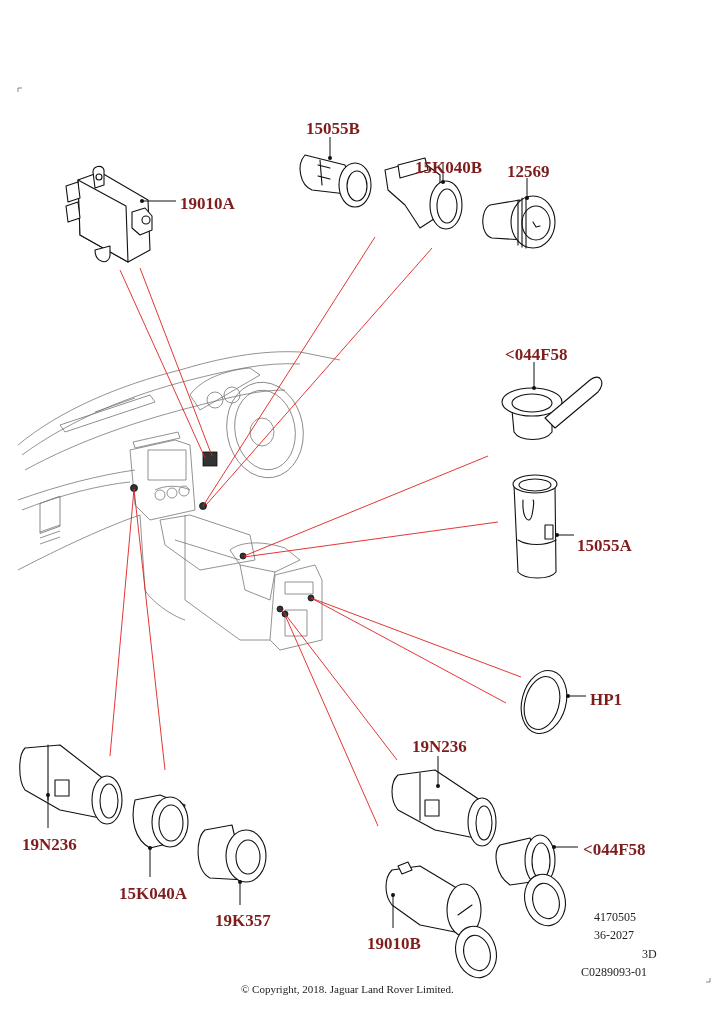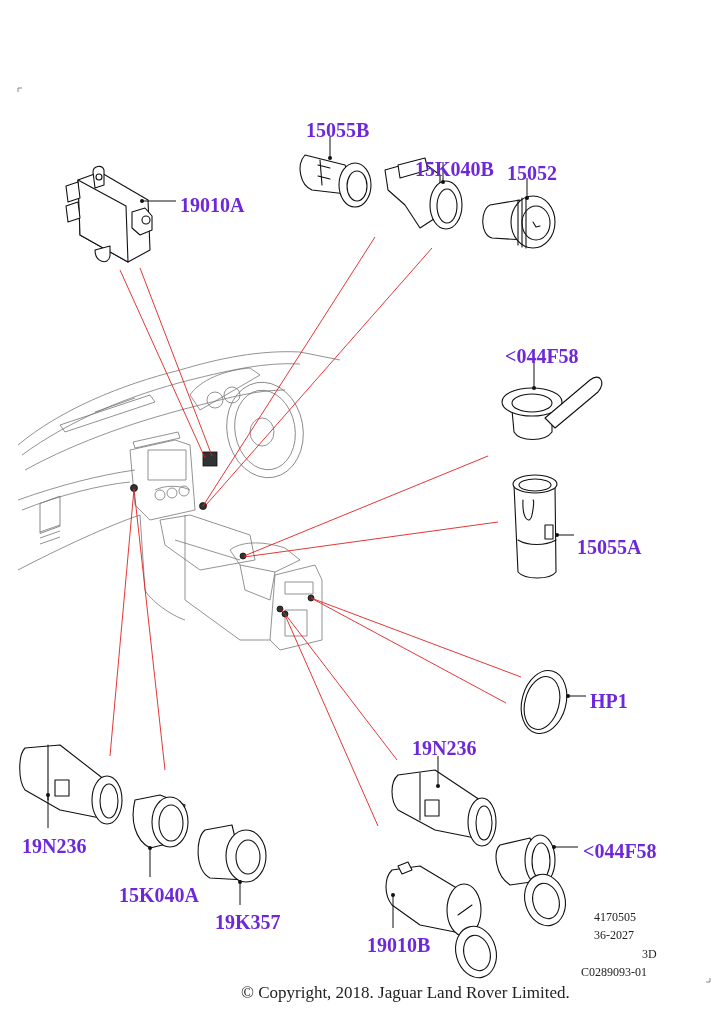--- a/index.html
+++ b/index.html
@@ -1,20 +1,20 @@
 <!DOCTYPE html>
 <html><head>
 <meta charset="utf-8">
 <style>
   html, body { margin: 0; padding: 0; background: #ffffff; }
   body { width: 724px; height: 1024px; position: relative; overflow: hidden; font-family: "Liberation Serif", "DejaVu Serif", serif; }
   #diagram { position: absolute; left: 0; top: 0; width: 724px; height: 1024px; }
-  .part-label { position: absolute; color: #6d28d9; font-weight: bold; font-size: 20px; font-family: "Liberation Serif", "DejaVu Serif", serif; white-space: nowrap; line-height: 1; }
+  .part-label { position: absolute; color: #7f1d1d; font-weight: bold; font-size: 17px; font-family: "Liberation Serif", "DejaVu Serif", serif; white-space: nowrap; line-height: 1; }
   .info-text { position: absolute; color: #222; font-size: 12px; font-family: "Liberation Serif", "DejaVu Serif", serif; white-space: nowrap; text-align: left; line-height: 1; }
-  .copyright { position: absolute; color: #222; font-size: 17px; font-family: "Liberation Serif", "DejaVu Serif", serif; white-space: nowrap; line-height: 1; }
+  .copyright { position: absolute; color: #222; font-size: 11px; font-family: "Liberation Serif", "DejaVu Serif", serif; white-space: nowrap; line-height: 1; }
   svg .ln { fill: none; stroke: #111; stroke-width: 1.1; stroke-linejoin: round; stroke-linecap: round; }
   svg .thin { fill: none; stroke: #555; stroke-width: 0.7; }
   svg .lead { stroke: #e02020; stroke-width: 0.9; fill: none; }
   svg .callout { stroke: #111; stroke-width: 1; fill: none; }
   svg .dot { fill: #111; }
   svg .wf { fill: #fff; stroke: #111; stroke-width: 1.1; stroke-linejoin: round; }
   svg .dark { fill: #333; stroke: #111; stroke-width: 0.8; }
   svg .car { fill: none; stroke: #777; stroke-width: 0.8; stroke-linejoin: round; }
 </style>
 </head>
@@ -217,21 +217,21 @@
     <ellipse class="wf" cx="476" cy="952" rx="20" ry="26" transform="rotate(-15 476 952)"></ellipse>
     <ellipse class="ln" cx="477" cy="953" rx="13" ry="18" transform="rotate(-15 477 953)"></ellipse>
     <line class="callout" x1="393" y1="895" x2="393" y2="928"></line>
     <circle class="dot" cx="393" cy="895" r="2"></circle>
   </g>
 </svg>
 
 <span class="part-label" style="left:180px; top:195px;">19010A</span>
 <span class="part-label" style="left:306px; top:120px;">15055B</span>
 <span class="part-label" style="left:415px; top:143px;margin-top:16px;">15K040B</span>
-<span class="part-label" style="left:507px; top:163px;">15052</span>
+<span class="part-label" style="left:507px; top:163px;">12569</span>
 <span class="part-label" style="left:505px; top:346px;">&lt;044F58</span>
 <span class="part-label" style="left:577px; top:529px;margin-top:8px;">15055A</span>
 <span class="part-label" style="left:590px; top:691px;">HP1</span>
 <span class="part-label" style="left:22px; top:836px;">19N236</span>
 <span class="part-label" style="left:119px; top:885px;">15K040A</span>
 <span class="part-label" style="left:215px; top:912px;">19K357</span>
 <span class="part-label" style="left:412px; top:738px;">19N236</span>
 <span class="part-label" style="left:583px; top:841px;">&lt;044F58</span>
 <span class="part-label" style="left:367px; top:935px;">19010B</span>
 

